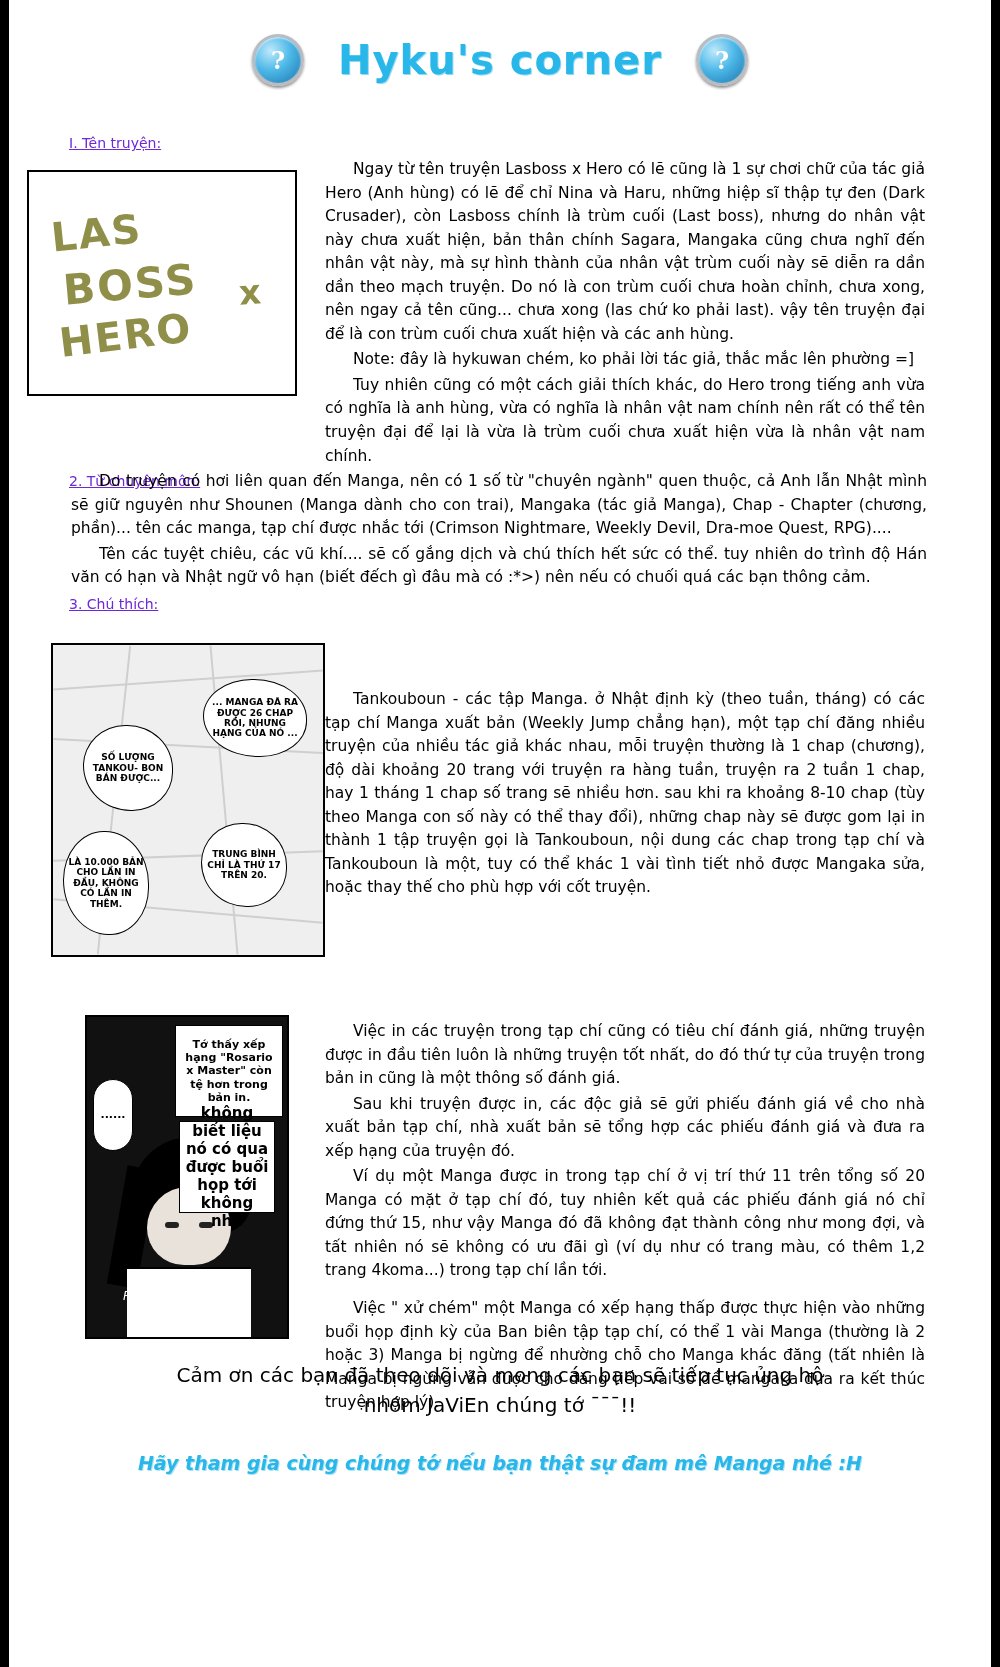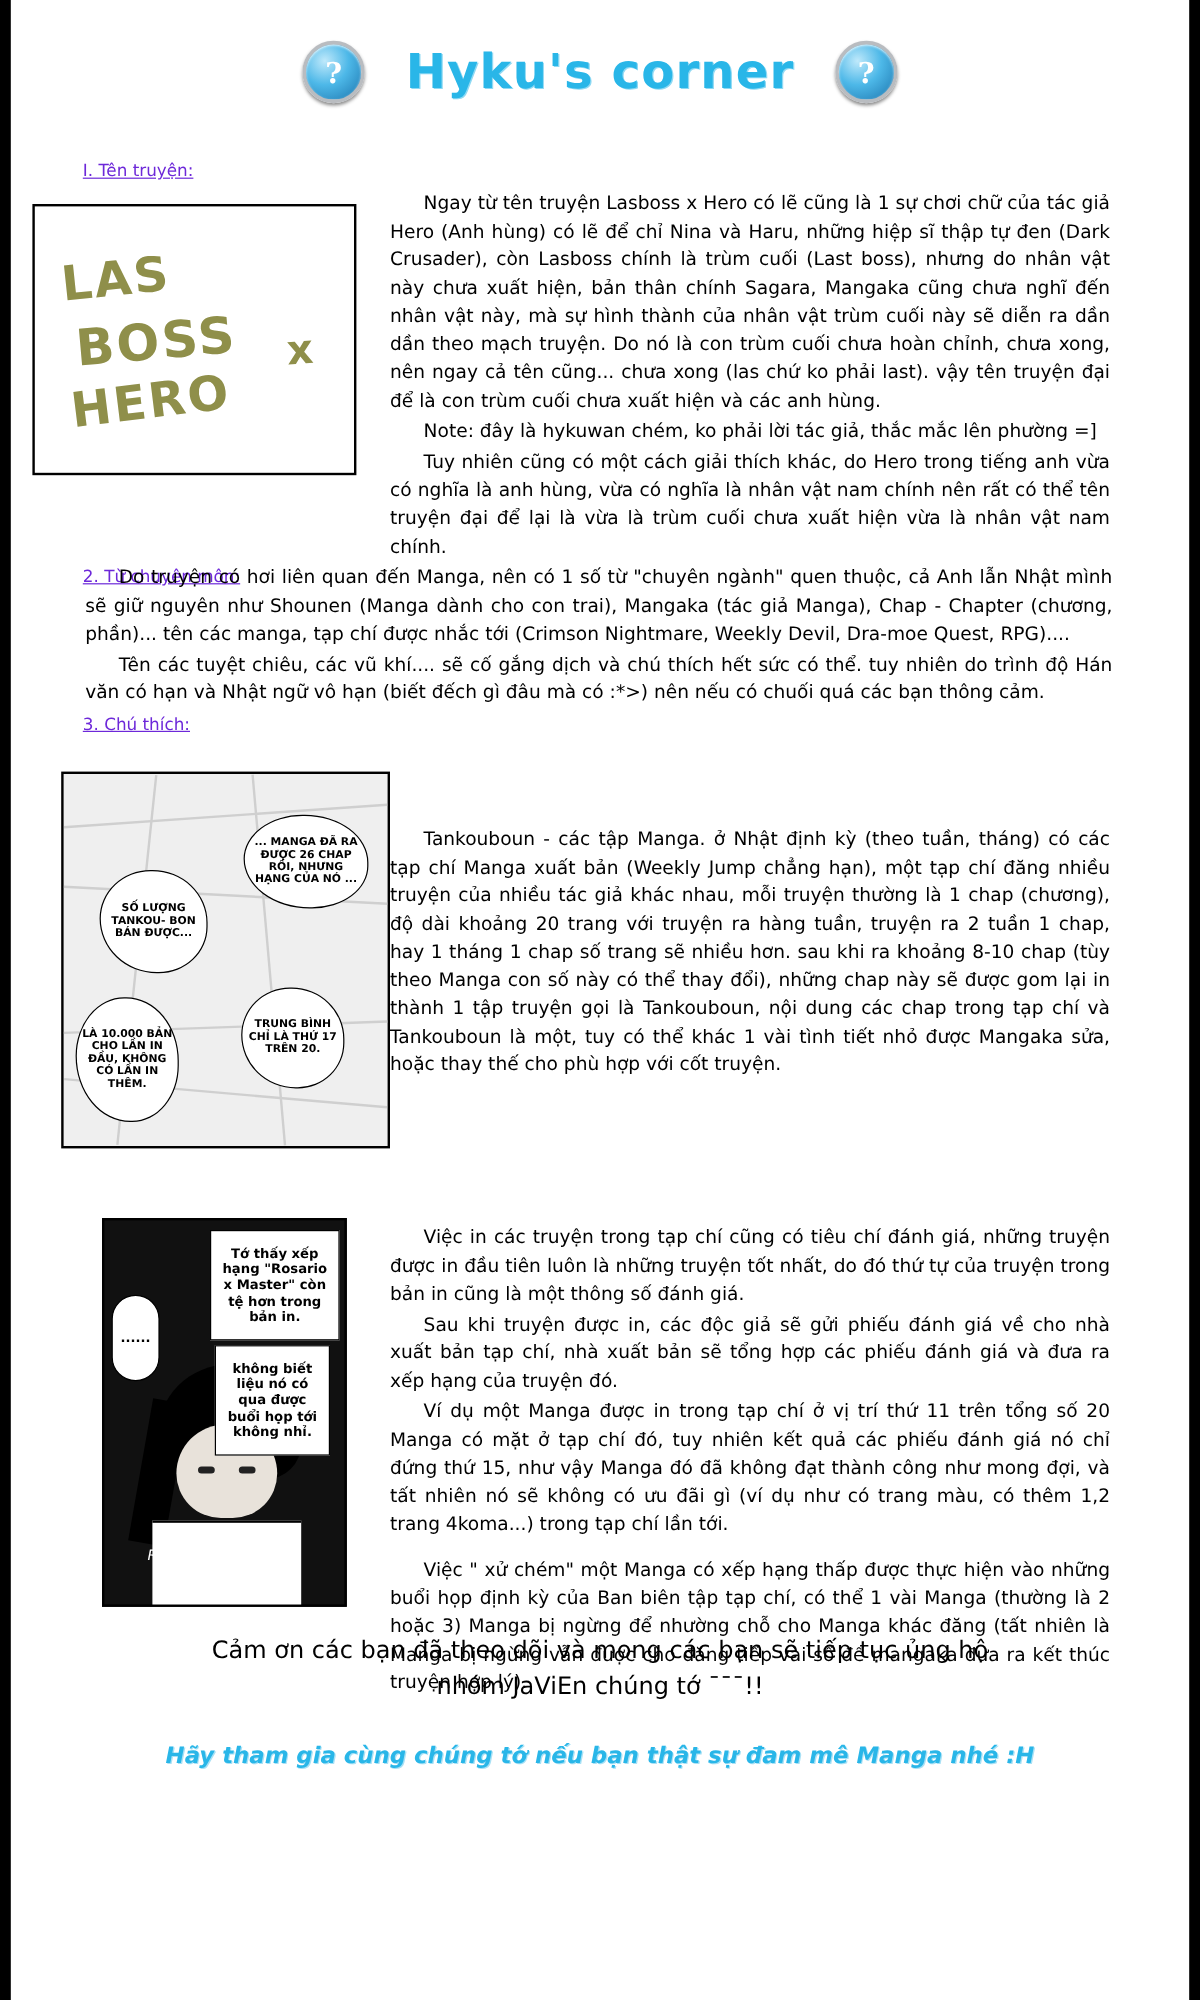--- a/index.html
+++ b/index.html
@@ -144,21 +144,21 @@
 
   <div class="imgbox manga2">
     <div class="hair" style="left:44px;top:120px;width:120px;height:96px;border-radius:60px 60px 30px 30px;"></div>
     <div class="hair" style="left:30px;top:150px;width:30px;height:120px;transform:rotate(10deg);"></div>
     <div style="position:absolute;left:60px;top:170px;width:84px;height:78px;background:#e8e2da;border-radius:42px 42px 38px 38px;"></div>
     <div style="position:absolute;left:78px;top:205px;width:14px;height:6px;background:#222;border-radius:3px;"></div>
     <div style="position:absolute;left:112px;top:205px;width:14px;height:6px;background:#222;border-radius:3px;"></div>
     <div style="position:absolute;left:40px;top:250px;width:124px;height:70px;background:#fff;border-top:2px solid #000;"></div>
 
     <div class="bubble-rect" style="left:88px;top:8px;width:108px;height:92px;font-size:11px;">Tớ thấy xếp hạng "Rosario x Master" còn tệ hơn trong bản in.</div>
-    <div class="bubble-rect" style="left:92px;top:104px;width:96px;height:92px;font-size:11px;">không biết liệu nó có qua được buổi họp tới không nhỉ.</div>
+    <div class="bubble-rect" style="left:92px;top:104px;width:96px;height:92px;font-size:15px;">không biết liệu nó có qua được buổi họp tới không nhỉ.</div>
     <div class="bubble" style="left:6px;top:62px;width:40px;height:72px;border-radius:20px;font-size:11px;">......</div>
     <div style="position:absolute;left:36px;top:272px;color:#fff;font-size:12px;font-style:italic;">Run</div>
     <div style="position:absolute;left:58px;top:292px;color:#fff;font-size:12px;font-style:italic;">Run</div>
   </div>
 
   <div class="para" style="left:316px;top:1020px;width:600px;">
     <p>Việc in các truyện trong tạp chí cũng có tiêu chí đánh giá, những truyện được in đầu tiên luôn là những truyện tốt nhất, do đó thứ tự của truyện trong bản in cũng là một thông số đánh giá.</p>
     <p>Sau khi truyện được in, các độc giả sẽ gửi phiếu đánh giá về cho nhà xuất bản tạp chí, nhà xuất bản sẽ tổng hợp các phiếu đánh giá và đưa ra xếp hạng của truyện đó.</p>
     <p>Ví dụ một Manga được in trong tạp chí ở vị trí thứ 11 trên tổng số 20 Manga có mặt ở tạp chí đó, tuy nhiên kết quả các phiếu đánh giá nó chỉ đứng thứ 15, như vậy Manga đó đã không đạt thành công như mong đợi, và tất nhiên nó sẽ không có ưu đãi gì (ví dụ như có trang màu, có thêm 1,2 trang 4koma...) trong tạp chí lần tới.</p>
     <p style="margin-top:14px;">Việc " xử chém" một Manga có xếp hạng thấp được thực hiện vào những buổi họp định kỳ của Ban biên tập tạp chí, có thể 1 vài Manga (thường là 2 hoặc 3) Manga bị ngừng để nhường chỗ cho Manga khác đăng (tất nhiên là Manga bị ngừng vẫn được cho đăng tiếp vài số để mangaka đưa ra kết thúc truyện hợp lý).</p>

